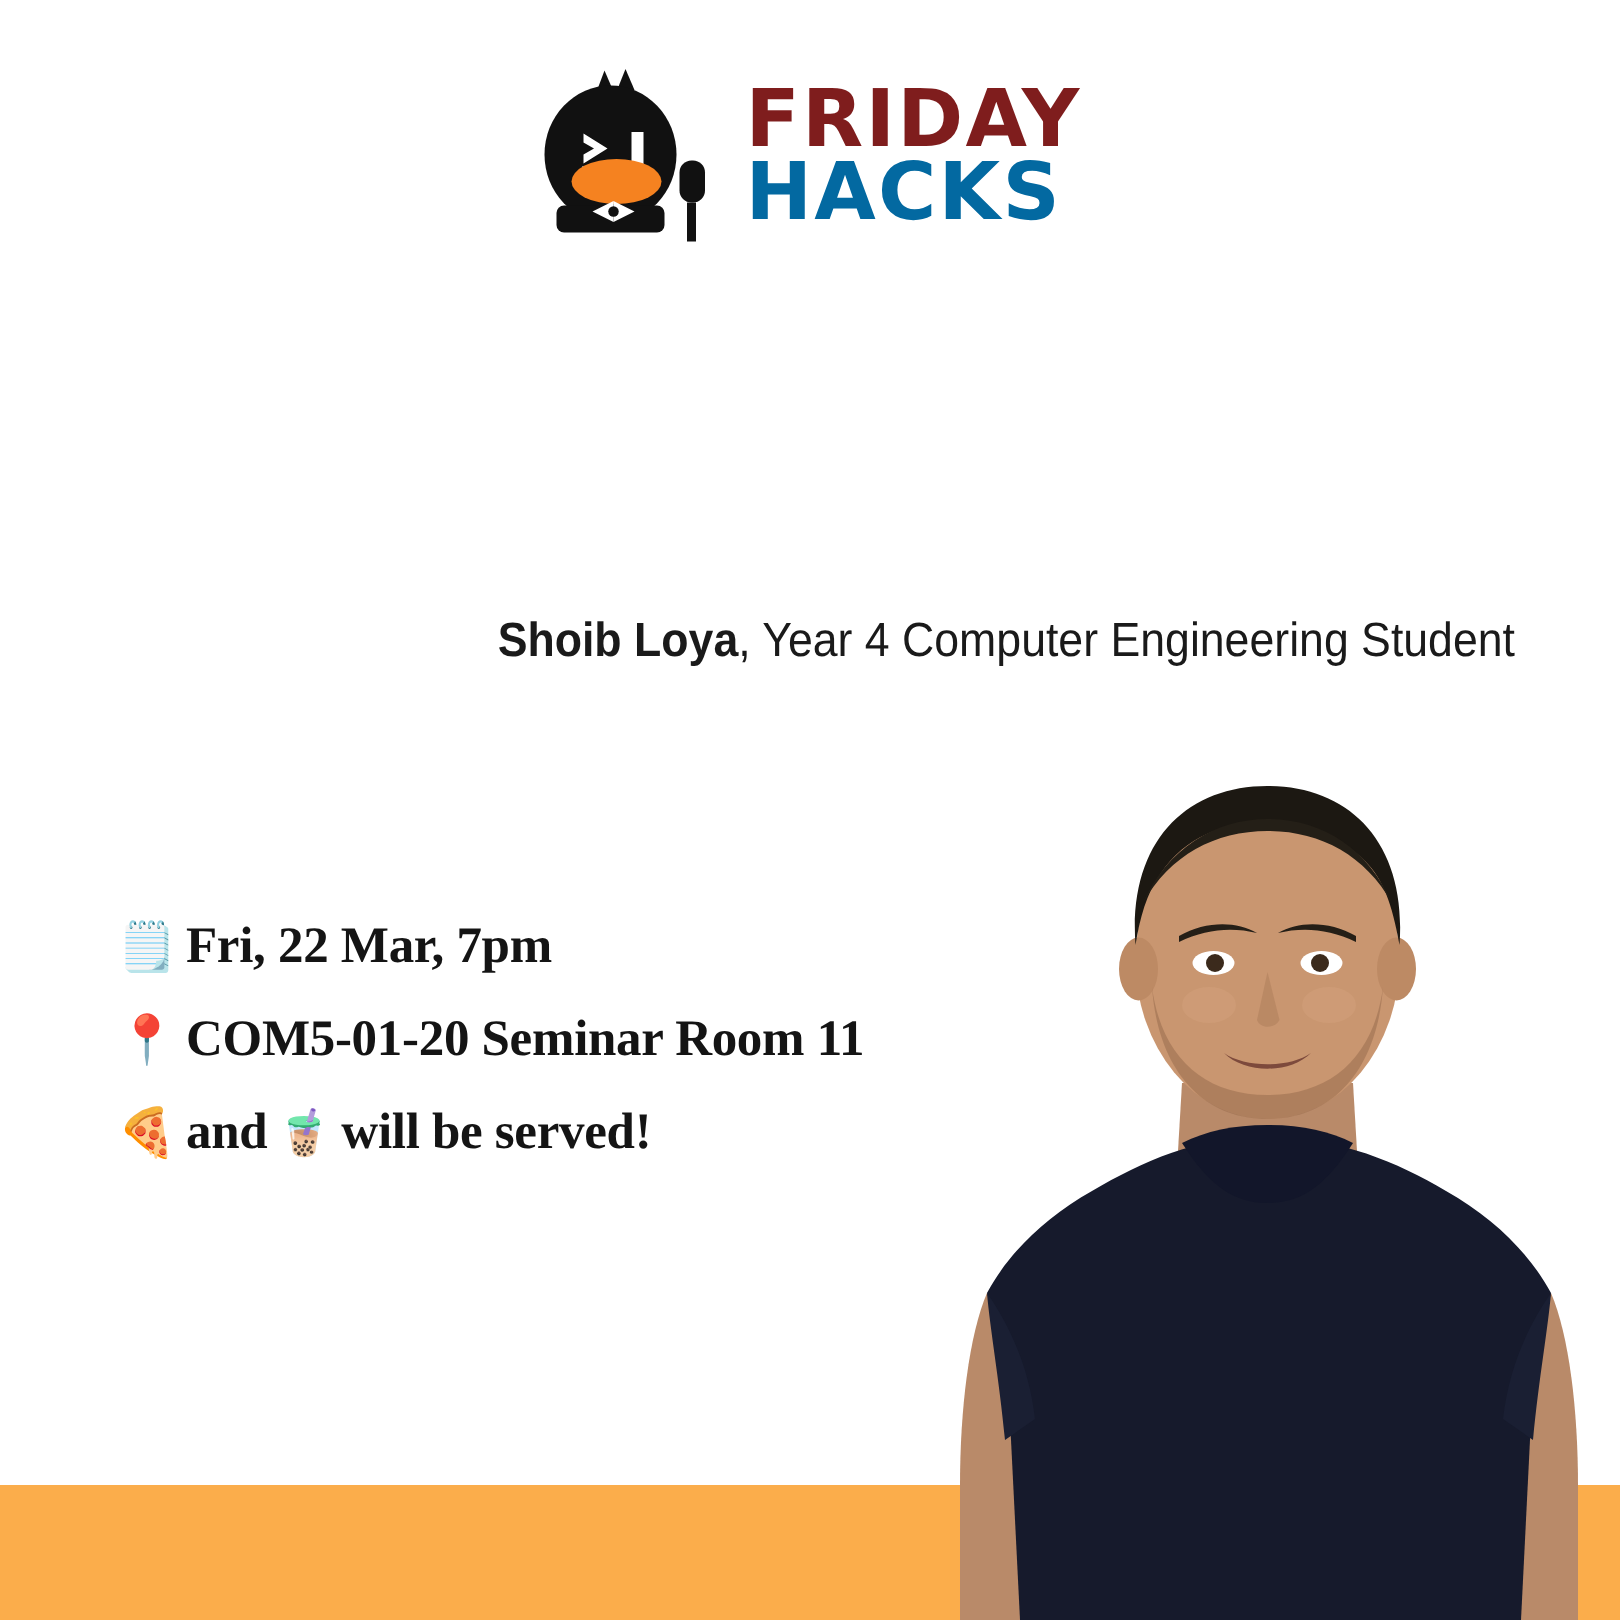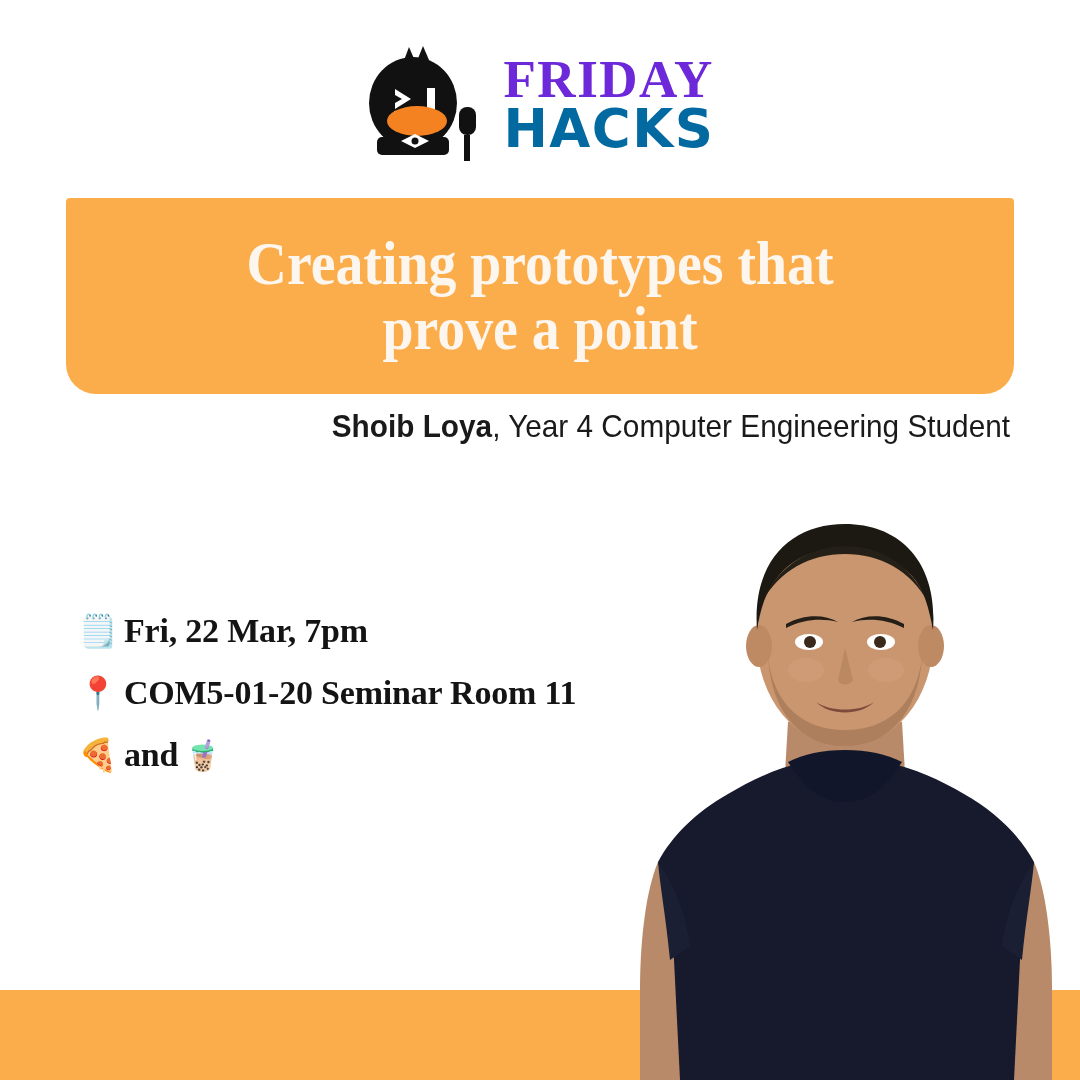--- a/index.html
+++ b/index.html
@@ -58,21 +58,21 @@
     flex-direction: column;
     justify-content: center;
     line-height: 0.93;
   }
   .wordmark .line {
     font-family: "DejaVu Sans", sans-serif;
     font-weight: bold;
     font-size: 53px;
     letter-spacing: 1.5px;
   }
-  .wordmark .friday { color: #6d28d9; font-family: Liberation Serif, serif; }
+  .wordmark .friday { color: #7f1d1d; }
   .wordmark .hacks  { color: #0369a1; }
 
   
   .title-banner {
     position: absolute;
     left: 66px;
     top: 198px;
     width: 948px;
     height: 196px;
     background: #fbad4b;
@@ -189,24 +189,20 @@
         <rect x="94" y="62" width="17" height="28" rx="8" fill="#111111"></rect>
         <path d="M102 90 L102 116" stroke="#111111" stroke-width="6" fill="none"></path>
       </svg>
     </div>
     <div class="wordmark">
       <div class="line friday">FRIDAY</div>
       <div class="line hacks">HACKS</div>
     </div>
   </div>
 
-  <div class="title-banner">
-    <div class="title-text">Creating prototypes that
-prove a point</div>
-  </div>
 
   <div class="speaker-line">
     <span class="speaker-name">Shoib Loya</span><span class="speaker-role">, Year 4 Computer Engineering Student</span>
   </div>
 
   <div class="details">
 
     <div class="detail-row">
       <span class="detail-emoji">🗒️</span>
       <span class="detail-text">Fri, 22 Mar, 7pm</span>
@@ -214,20 +210,21 @@
 
     <div class="detail-row">
       <span class="detail-emoji">📍</span>
       <span class="detail-text">COM5-01-20 Seminar Room 11</span>
     </div>
 
     <div class="detail-row">
       <span class="detail-emoji">🍕</span>
       <span class="detail-text">and</span>
       <span class="inline-emoji">🧋</span>
+      <span class="detail-text">will be served!</span>
     </div>
 
   </div>
 
   <div class="photo">
     <svg viewBox="0 0 470 590" xmlns="http://www.w3.org/2000/svg">
       <defs>
         <clipPath id="photoClip">
           <rect x="0" y="0" width="470" height="590"></rect>
         </clipPath>

